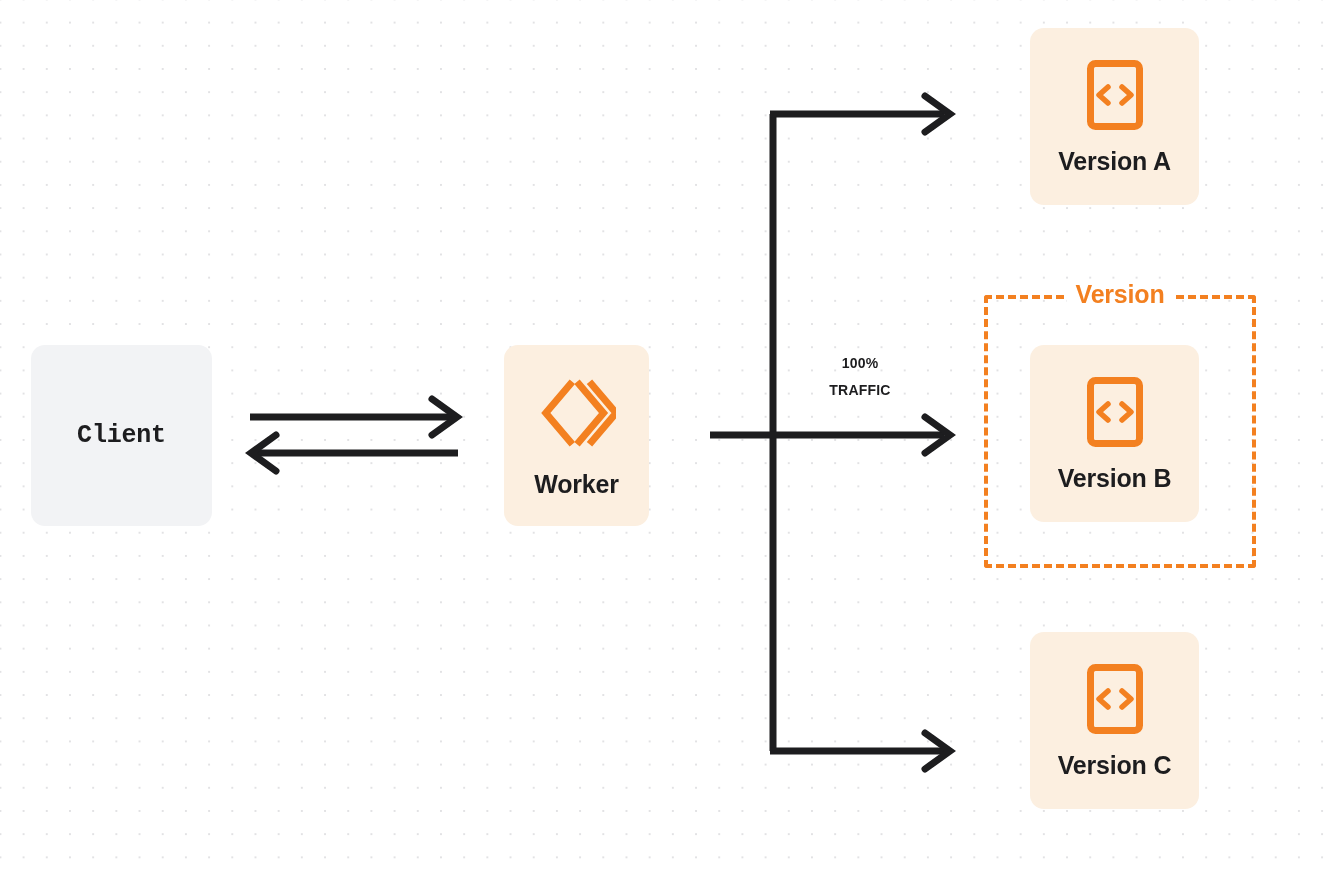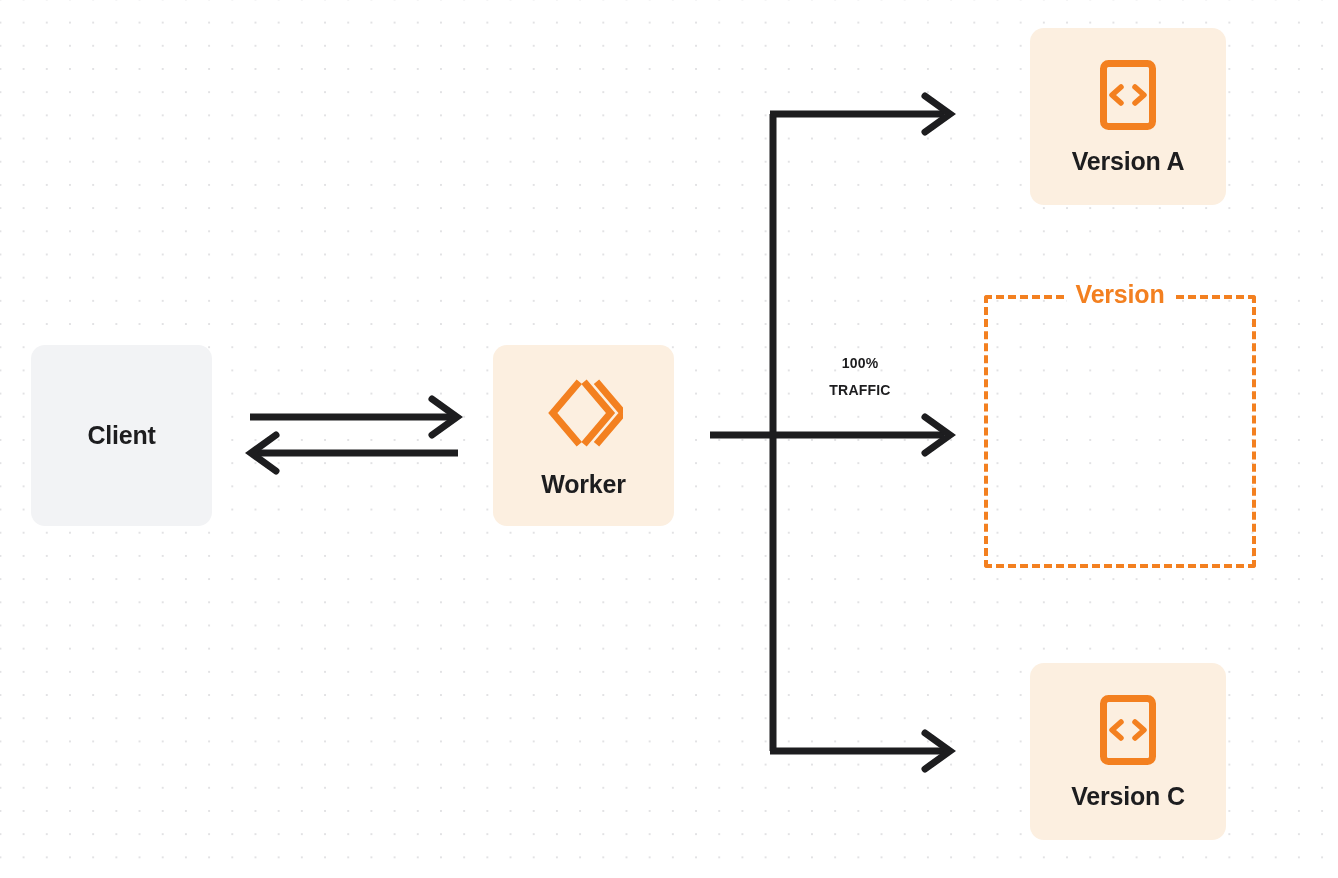--- a/index.html
+++ b/index.html
@@ -38,43 +38,44 @@
     white-space: nowrap;
   }
 
   
   #client-node {
     left: 31px;
     top: 345px;
     width: 181px;
     height: 181px;
     background: #f2f3f5;
+    font-family: Liberation Mono, monospace;
   }
 
   
   #worker-node {
-    left: 493px;
+    left: 504px;
     top: 345px;
-    width: 181px;
+    width: 145px;
     height: 181px;
     background: #fcefe0;
   }
   #worker-node .node-label { margin-top: 20px; }
   #worker-icon { width: 78px; height: 78px; display:block; }
 
   
   .version-node {
-    width: 196px;
+    width: 169px;
     height: 177px;
     background: #fcefe0;
     text-align: right;
   }
   #version-a-node { left: 1030px; top: 28px; }
   #version-b-node { left: 1030px; top: 345px; }
-  #version-c-node { left: 1030px; top: 663px; }
+  #version-c-node { left: 1030px; top: 632px; }
   .version-node .node-label { margin-top: 18px; }
   .version-icon { width: 58px; height: 72px; display:block; }
 
   
   #deployed-group {
     position: absolute;
     left: 984px;
     top: 295px;
     width: 272px;
     height: 273px;
@@ -191,25 +192,35 @@
     <span>
       <svg class="version-icon" viewBox="0 0 58 72" aria-hidden="true">
         <rect x="4.5" y="4.5" width="49" height="63" rx="5" ry="5" fill="none" stroke="#f38020" stroke-width="7"></rect>
         <polyline points="22,28 13,36 22,44" fill="none" stroke="#f38020" stroke-width="5.5" stroke-linecap="round" stroke-linejoin="round"></polyline>
         <polyline points="36,28 45,36 36,44" fill="none" stroke="#f38020" stroke-width="5.5" stroke-linecap="round" stroke-linejoin="round"></polyline>
       </svg>
     </span>
     <span class="node-label">Version A</span>
   </div>
 
-
-  <div id="version-c-node" class="node version-node">
+  <div id="version-b-node" class="node version-node">
     <span>
       <svg class="version-icon" viewBox="0 0 58 72" aria-hidden="true">
         <rect x="4.5" y="4.5" width="49" height="63" rx="5" ry="5" fill="none" stroke="#f38020" stroke-width="7"></rect>
         <polyline points="22,28 13,36 22,44" fill="none" stroke="#f38020" stroke-width="5.5" stroke-linecap="round" stroke-linejoin="round"></polyline>
         <polyline points="36,28 45,36 36,44" fill="none" stroke="#f38020" stroke-width="5.5" stroke-linecap="round" stroke-linejoin="round"></polyline>
       </svg>
     </span>
+    <span class="node-label">Version B</span>
+  </div>
+
+  <div id="version-c-node" class="node version-node">
+    <span>
+      <svg class="version-icon" viewBox="0 0 58 72" aria-hidden="true">
+        <rect x="4.5" y="4.5" width="49" height="63" rx="5" ry="5" fill="none" stroke="#f38020" stroke-width="7"></rect>
+        <polyline points="22,28 13,36 22,44" fill="none" stroke="#f38020" stroke-width="5.5" stroke-linecap="round" stroke-linejoin="round"></polyline>
+        <polyline points="36,28 45,36 36,44" fill="none" stroke="#f38020" stroke-width="5.5" stroke-linecap="round" stroke-linejoin="round"></polyline>
+      </svg>
+    </span>
     <span class="node-label">Version C</span>
   </div>
 
 </div>
 
 </body></html>

